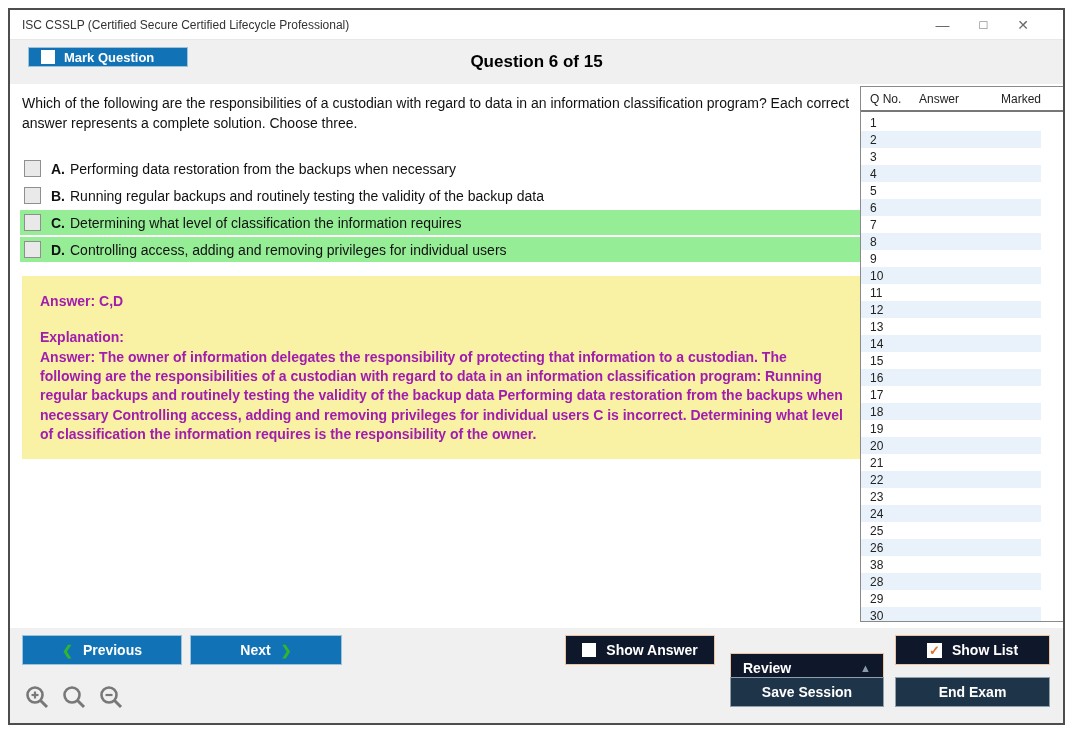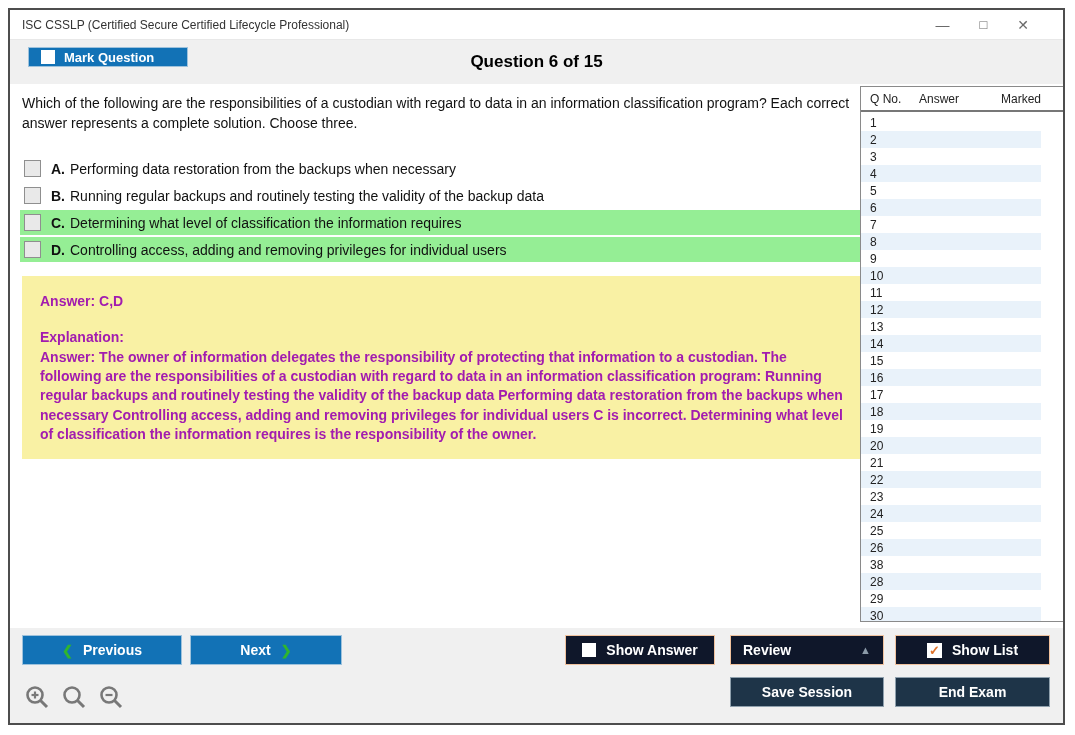--- a/index.html
+++ b/index.html
@@ -97,21 +97,21 @@
     position:absolute; height:30px; display:flex; align-items:center; justify-content:center;
     font-size:14px; font-weight:bold; color:#fff; cursor:default;
   }
   .fbtn.blue { background:#1272b6; border:1px solid #9ec2dc; }
   .fbtn.orange { background:#0f172a; border:1px solid #f0c29e; }
   .fbtn.navy { background:#1e3448; border:1px solid #8fa0ad; }
   .chev { color:#2fb52f; font-size:13px; font-weight:bold; }
   .btn-prev { left:12px; top:551px; width:160px; gap:10px; }
   .btn-next { left:180px; top:551px; width:152px; gap:10px; }
   .btn-showanswer { left:555px; top:551px; width:150px; gap:10px; }
-  .btn-review { left:720px; top:551px; width:154px; justify-content:flex-start; padding:0 12px; }
+  .btn-review { left:720px; top:569px; width:154px; justify-content:flex-start; padding:0 12px; }
   .btn-review .arrow { margin-left:auto; color:#8b9aa8; font-size:11px; }
   .btn-showlist { left:885px; top:551px; width:155px; gap:10px; }
   .btn-save { left:720px; top:593px; width:154px; }
   .btn-end { left:885px; top:593px; width:155px; }
   .cb-checked {
     width:15px; height:15px; background:#fff; display:inline-block; flex:0 0 auto;
     color:#e0732c; font-size:13px; font-weight:bold; line-height:15px; text-align:center;
   }
 
   .zoom-bar { position:absolute; left:14px; top:600px; display:flex; gap:10px; }

